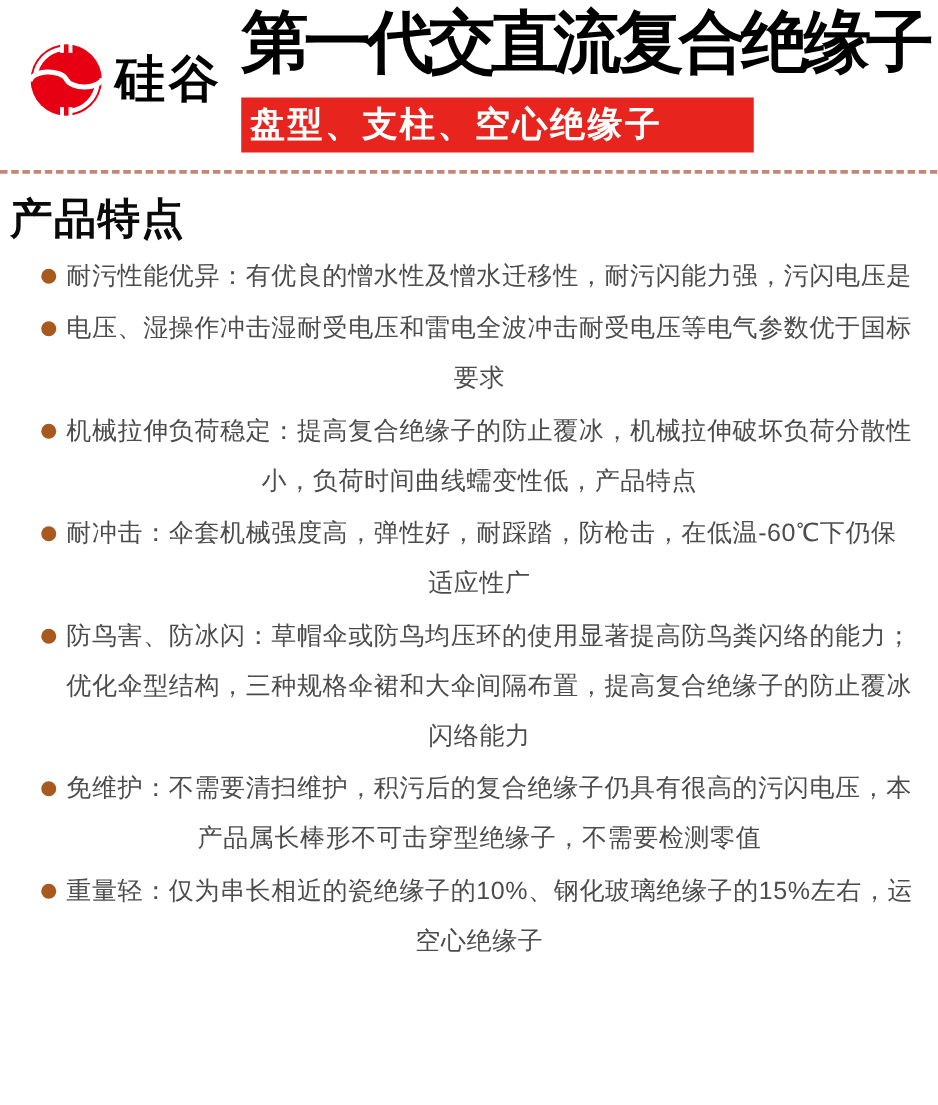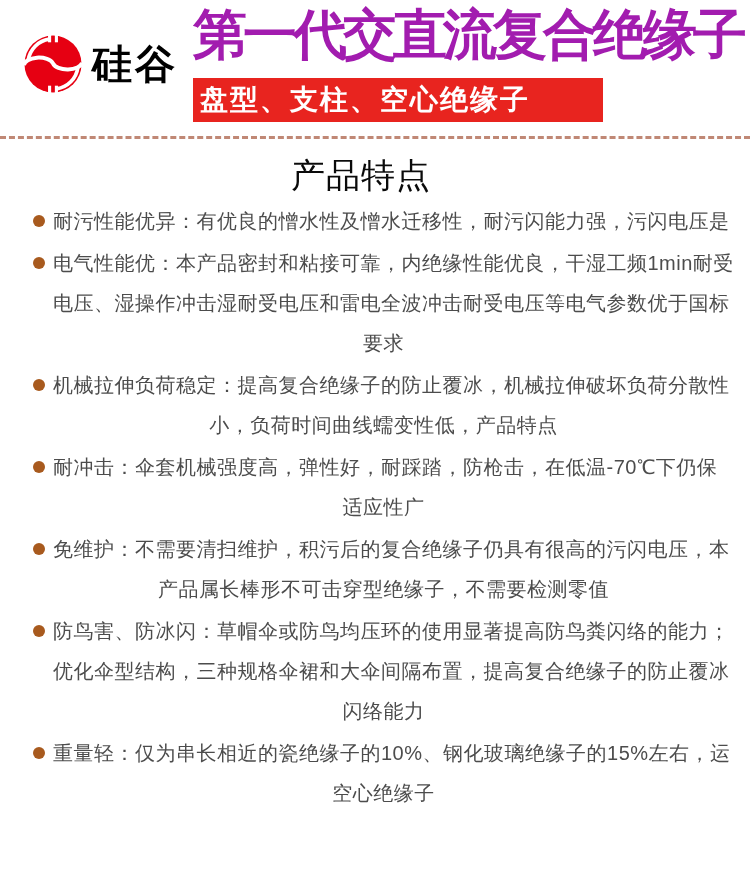--- a/index.html
+++ b/index.html
@@ -21,42 +21,42 @@
   
   .header{position:relative;height:136px;}
   .logo{position:absolute;left:22px;top:33px;display:flex;align-items:center;}
   .logo-icon{width:62px;height:62px;display:block;}
   .logo-name{
     font-size:40px;font-weight:900;color:#000;
     letter-spacing:3px;margin-left:8px;line-height:62px;white-space:nowrap;
   }
   .main-title{
     position:absolute;left:193px;top:2px;margin:0;
-    font-size:54px;font-weight:900;color:#a21caf;
+    font-size:54px;font-weight:900;color:#000000;
     letter-spacing:-4px;line-height:64px;white-space:nowrap;
   }
   .sub-banner{
     position:absolute;left:193px;top:78px;
     width:410px;height:44px;
     background:var(--banner-red);
     color:#ffffff;font-size:28px;font-weight:700;
     line-height:44px;padding-left:7px;letter-spacing:2px;
     white-space:nowrap;
   }
   
   .divider{
     border:none;margin:0;
     border-top:3px dashed var(--dash);
   }
   
   .content{padding:0 36px 0 8px;}
   .section-title{
     margin:13px 0 0 0;
-    font-size:34px;font-weight:400;color:var(--ink);
-    line-height:46px;letter-spacing:1px;text-align:center;
+    font-size:34px;font-weight:700;color:var(--ink);
+    line-height:46px;letter-spacing:1px;
   }
   .feature-list{
     list-style:none;margin:3px 0 0 0;padding:0;
   }
   .feature{
     position:relative;
     margin:0 0 2px 25px;
     padding-left:20px;
     color:var(--body-text);
     font-size:20px;line-height:40px;text-align:center;
@@ -92,39 +92,38 @@
 
 <hr class="divider">
 
 <div class="content">
   <h2 class="section-title">产品特点</h2>
   <ul class="feature-list">
       <li class="feature">
         <div class="fline">耐污性能优异：有优良的憎水性及憎水迁移性，耐污闪能力强，污闪电压是</div>
       </li>
       <li class="feature">
-        <div class="fline">电气性能优：本产品密封和粘接可靠，内绝缘性能优良，干湿工频1min耐受</div>
         <div class="fline">电压、湿操作冲击湿耐受电压和雷电全波冲击耐受电压等电气参数优于国标</div>
         <div class="fline">要求</div>
       </li>
       <li class="feature">
         <div class="fline">机械拉伸负荷稳定：提高复合绝缘子的防止覆冰，机械拉伸破坏负荷分散性</div>
         <div class="fline">小，负荷时间曲线蠕变性低，产品特点</div>
       </li>
       <li class="feature">
-        <div class="fline">耐冲击：伞套机械强度高，弹性好，耐踩踏，防枪击，在低温-70℃下仍保</div>
+        <div class="fline">耐冲击：伞套机械强度高，弹性好，耐踩踏，防枪击，在低温-60℃下仍保</div>
         <div class="fline">适应性广</div>
-      </li>
-      <li class="feature">
-        <div class="fline">免维护：不需要清扫维护，积污后的复合绝缘子仍具有很高的污闪电压，本</div>
-        <div class="fline">产品属长棒形不可击穿型绝缘子，不需要检测零值</div>
       </li>
       <li class="feature">
         <div class="fline">防鸟害、防冰闪：草帽伞或防鸟均压环的使用显著提高防鸟粪闪络的能力；</div>
         <div class="fline">优化伞型结构，三种规格伞裙和大伞间隔布置，提高复合绝缘子的防止覆冰</div>
         <div class="fline">闪络能力</div>
+      </li>
+      <li class="feature">
+        <div class="fline">免维护：不需要清扫维护，积污后的复合绝缘子仍具有很高的污闪电压，本</div>
+        <div class="fline">产品属长棒形不可击穿型绝缘子，不需要检测零值</div>
       </li>
       <li class="feature">
         <div class="fline">重量轻：仅为串长相近的瓷绝缘子的10%、钢化玻璃绝缘子的15%左右，运</div>
         <div class="fline">空心绝缘子</div>
       </li>
     </ul>
 </div>
 
 </body></html>

